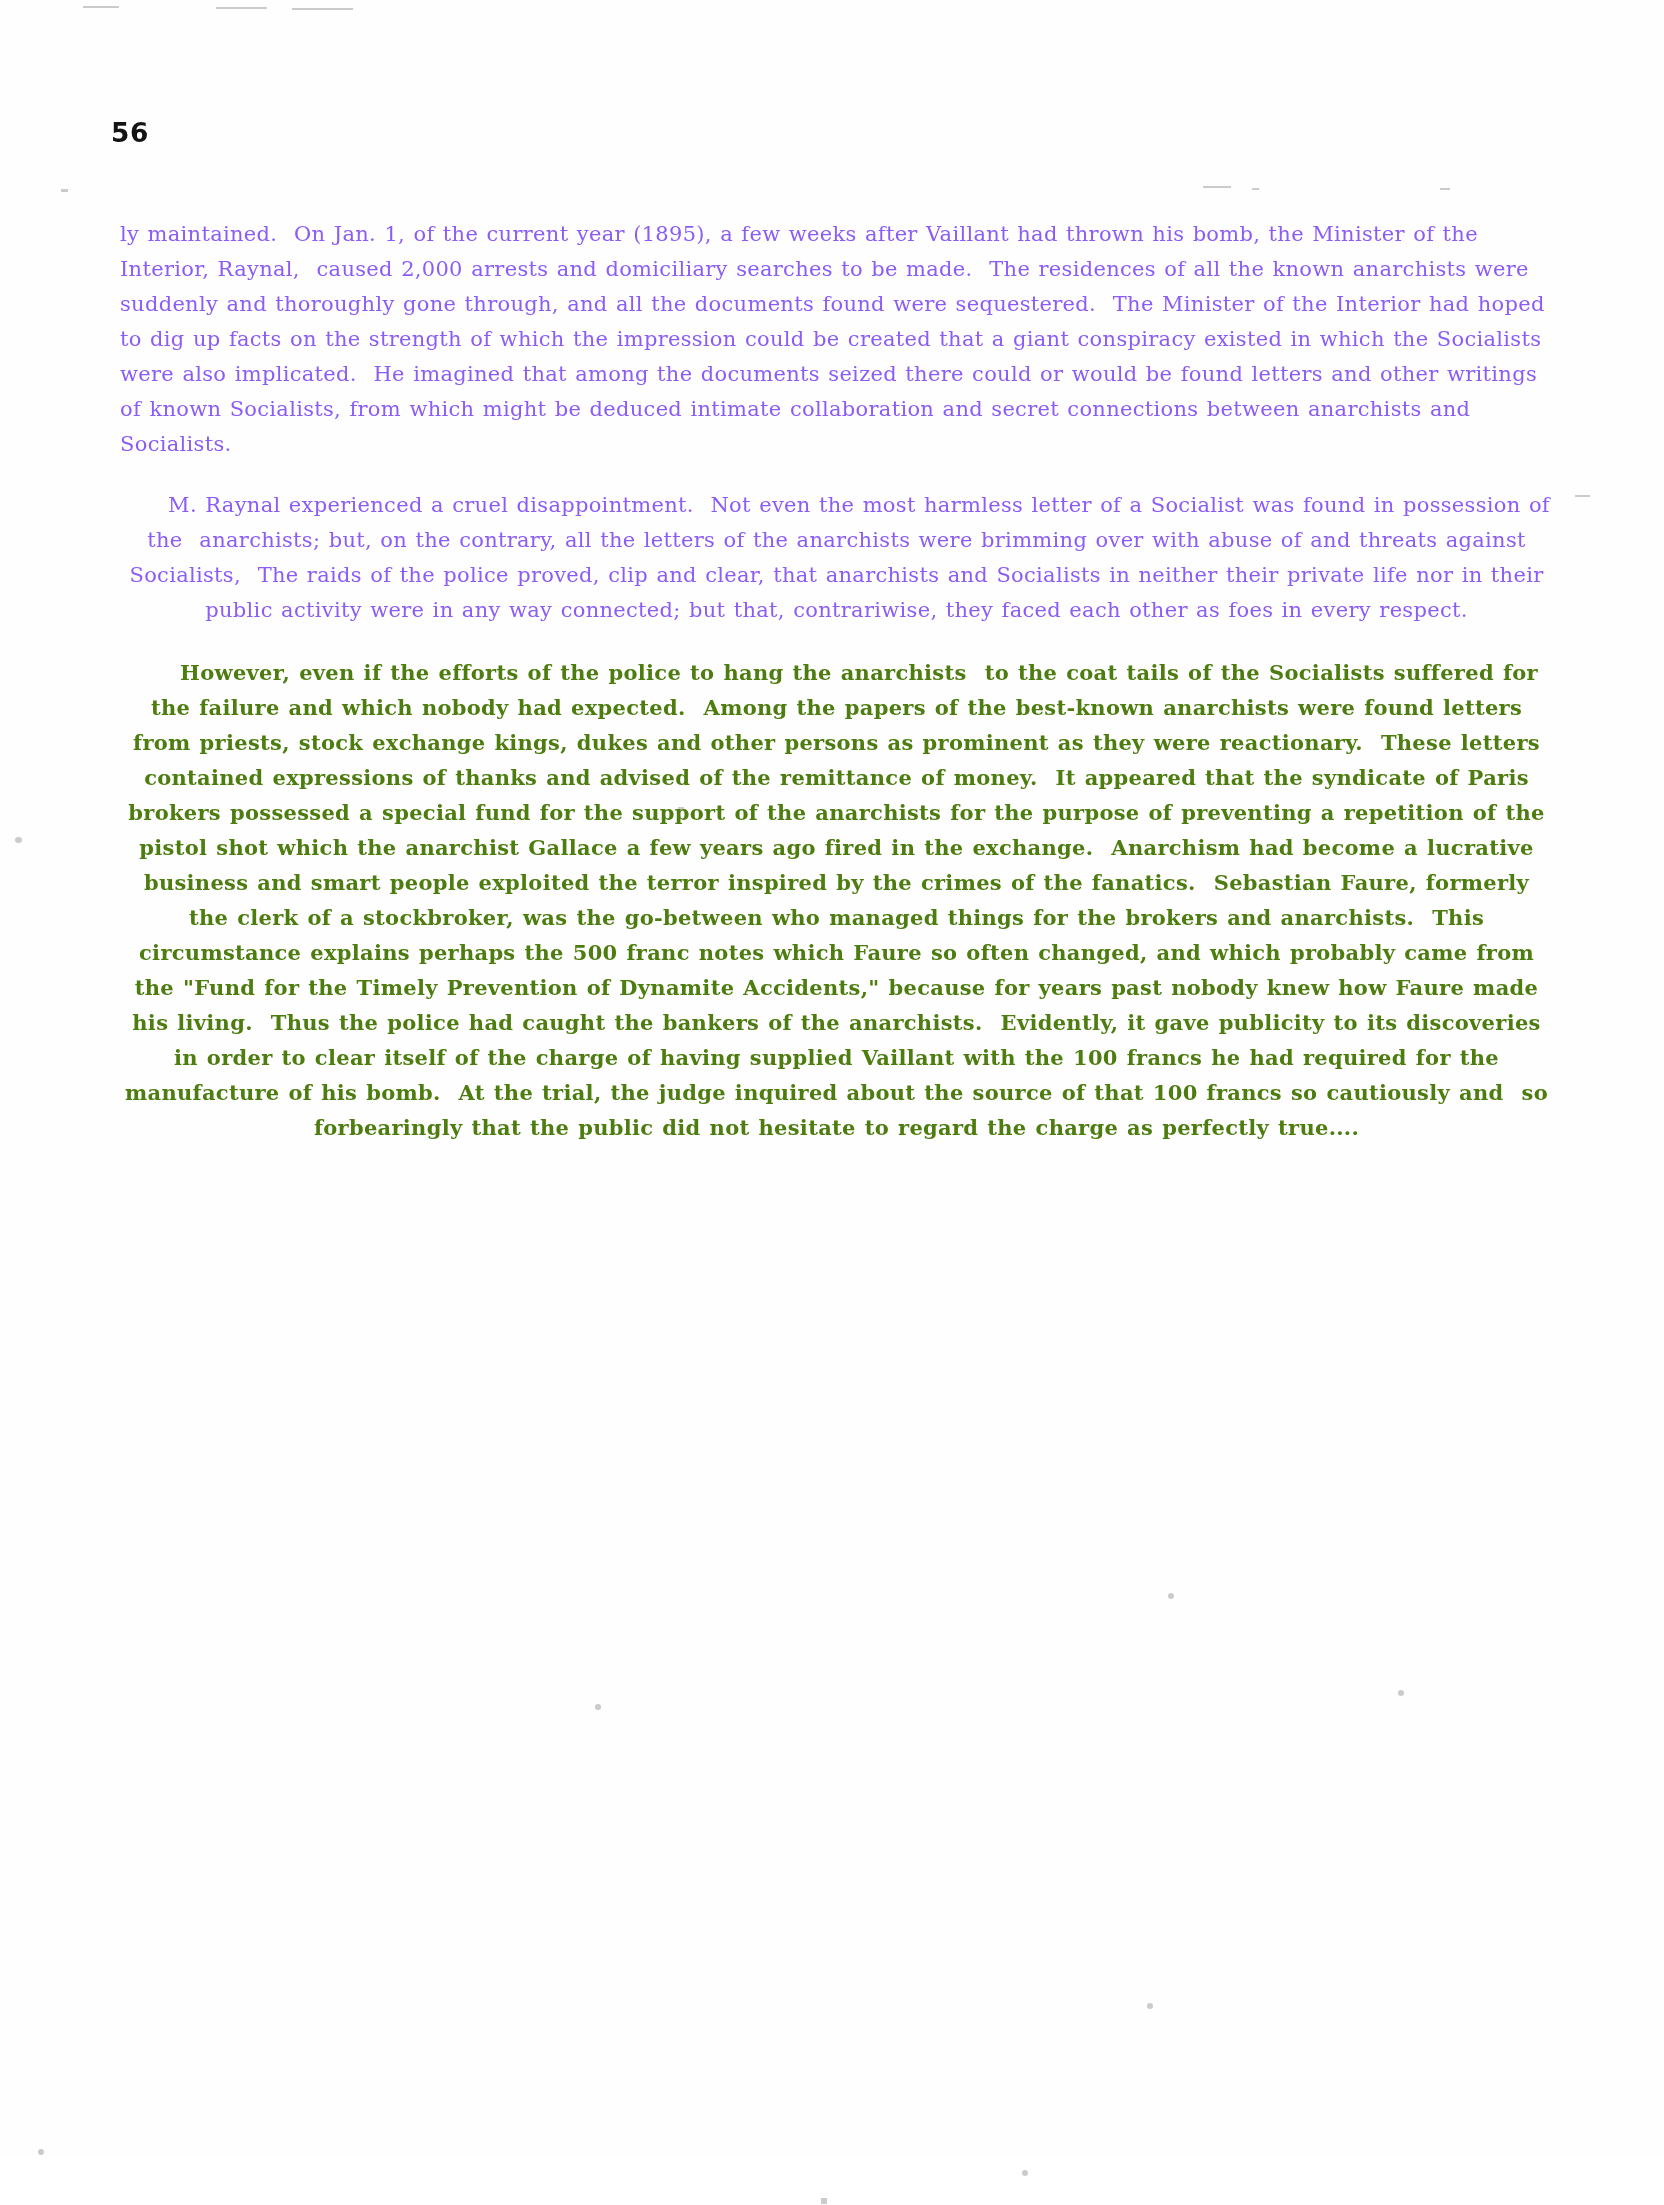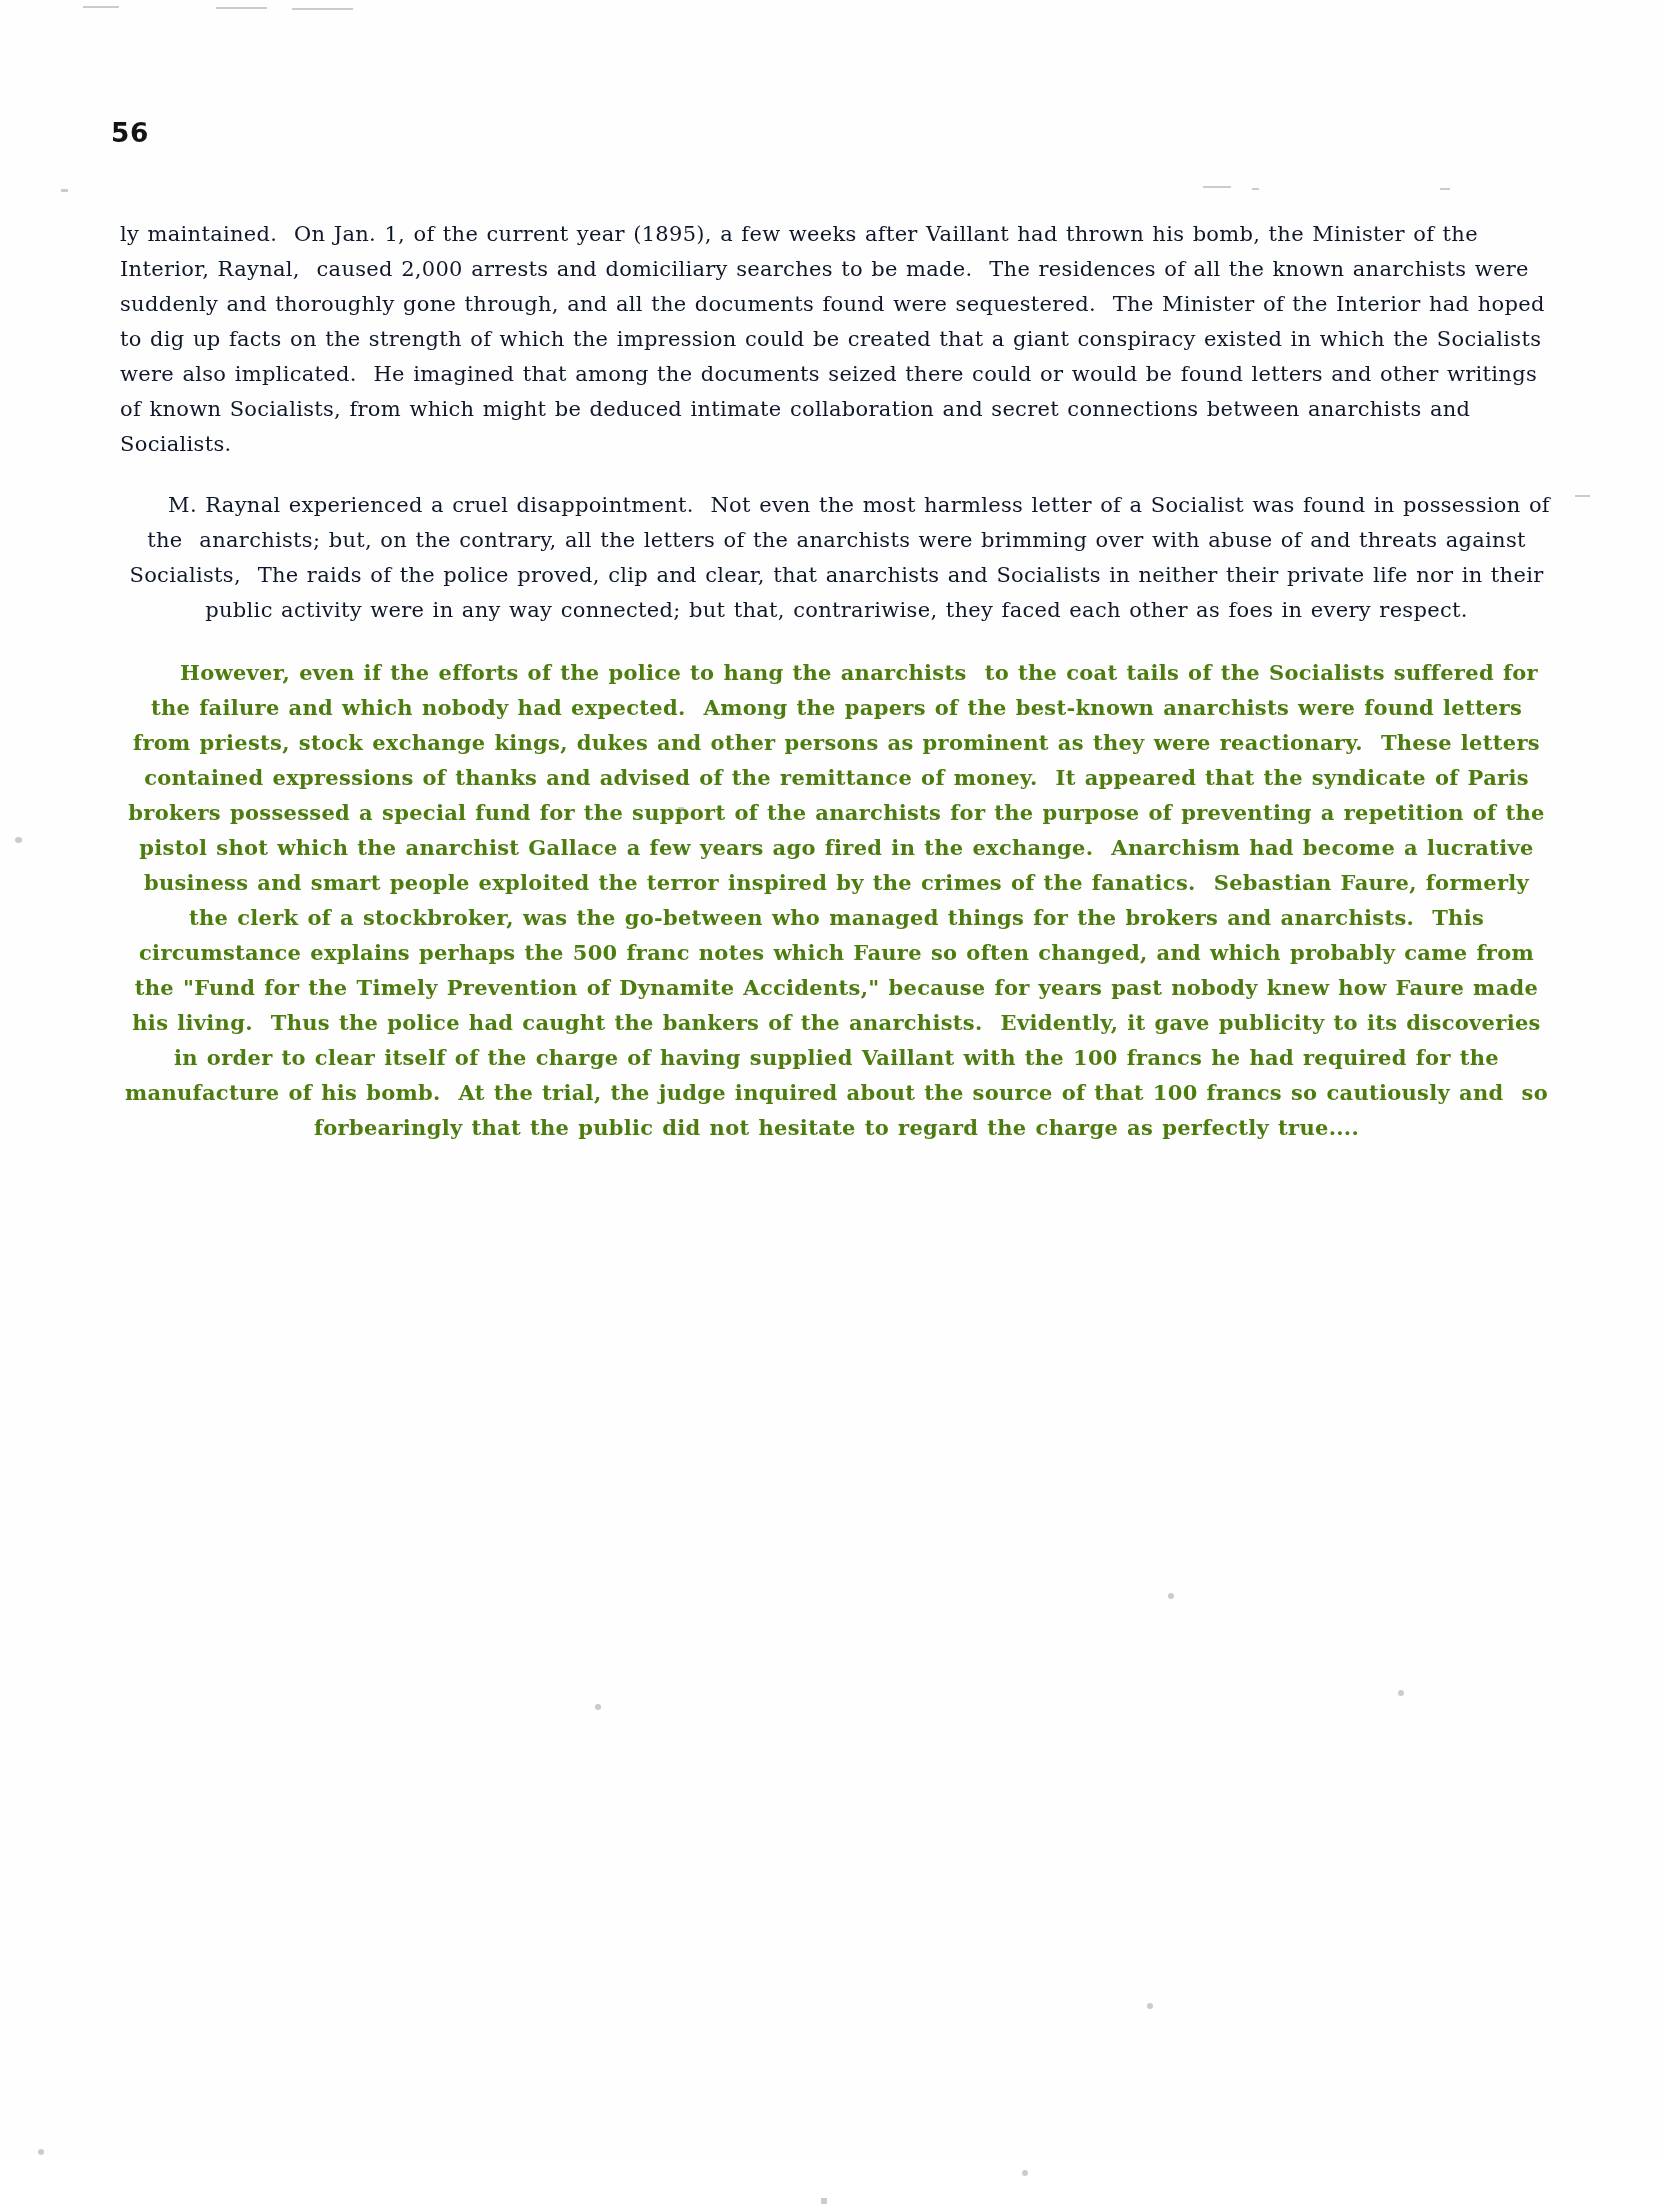--- a/index.html
+++ b/index.html
@@ -49,21 +49,21 @@
     width: 1433px;
   }
 
   .para {
     font-size: 21px;
     line-height: 35px;
     letter-spacing: 0.3px;
     word-spacing: 1.4px;
     text-align: left;
     margin: 0 0 26.4px 0;
-    color: #0f172a;
+    color: #8b5cf6;
     white-space: pre-wrap;
   }
   .para.indent { text-indent: 45px; text-align: center; }
   .para.last { margin-bottom: 0; }
 
   
   .para.bolder {
     color: #4d7c0f;
     font-weight: 600;
   }

